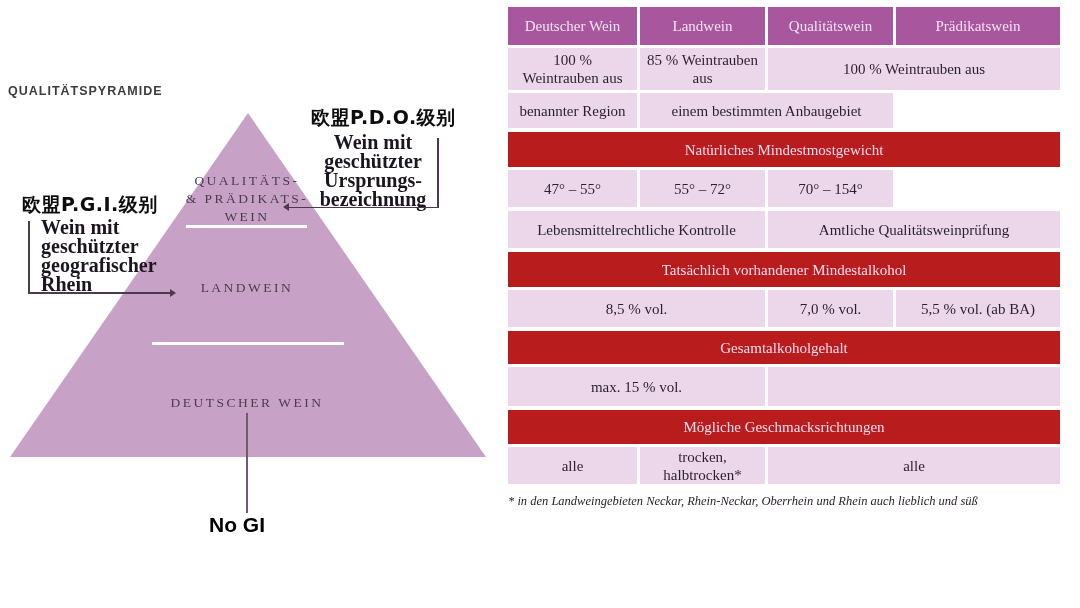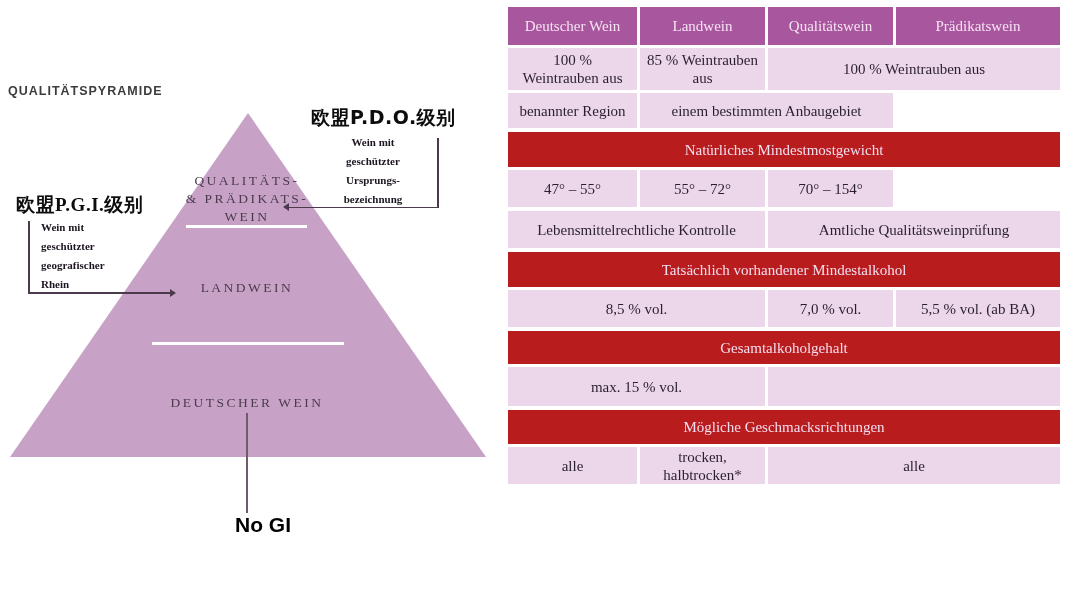--- a/index.html
+++ b/index.html
@@ -16,36 +16,36 @@
     font-size:13.5px; letter-spacing:2.5px; line-height:18px; }
   .tier-top { top:172px; }
   .tier-mid { top:279px; }
   .tier-bot { top:394px; }
   .divider { position:absolute; height:3px; background:#ffffff; }
   .div1 { left:186px; top:225px; width:121px; }
   .div2 { left:152px; top:342px; width:192px; }
 
   .cjk-heading { position:absolute; font-family:"DejaVu Sans","Liberation Sans",sans-serif;
     font-weight:700; font-size:19px; color:#0d0d0d; letter-spacing:0.5px; }
-  .pgi-h { left:16px; top:192px;font-family:Liberation Serif, serif; }
+  .pgi-h { left:22px; top:192px; }
   .pdo-h { left:311px; top:105px; }
-  .callout { position:absolute; font-weight:700; font-size:11px; color:#1c1520; line-height:19px; }
+  .callout { position:absolute; font-weight:700; font-size:20px; color:#1c1520; line-height:19px; }
   .pgi-t { left:41px; top:218px; width:130px; text-align:left; }
   .pdo-t { left:312px; top:133px; width:122px; text-align:center; }
   .line { position:absolute; background:#4a3a4c; }
   .pgi-v { left:28px; top:221px; width:1.5px; height:72px; }
   .pgi-hline { left:28px; top:292px; width:144px; height:1.5px; }
   .pdo-v { left:437px; top:138px; width:1.5px; height:70px; }
   .pdo-hline { left:288px; top:206.5px; width:150px; height:1.5px; }
   .arrow-r { position:absolute; left:170px; top:289px; width:0; height:0;
     border-left:6px solid #4a3a4c; border-top:4px solid transparent; border-bottom:4px solid transparent; }
   .arrow-l { position:absolute; left:283px; top:203px; width:0; height:0;
     border-right:6px solid #4a3a4c; border-top:4px solid transparent; border-bottom:4px solid transparent; }
   .nogi-line { left:246px; top:413px; width:1.5px; height:100px; background:#6d5c6e; }
-  .nogi { position:absolute; left:163px; top:513px; width:200px; text-align:center;
+  .nogi { position:absolute; left:137px; top:513px; width:200px; text-align:center;
     font-family:"Liberation Sans", sans-serif; font-weight:700; font-size:21px; color:#000; }
 
   
   .tbl { position:absolute; left:508px; top:7px; width:552px; }
   .titlebar { height:50px; background:#d1b0d0; display:flex; align-items:center;
     padding-left:13px; margin-bottom:3px; }
   .titlebar span { font-family:"Liberation Sans", sans-serif; font-weight:700;
     font-size:15px; letter-spacing:0.6px; color:#3d2f46; }
   .row { display:grid; grid-template-columns:129fr 125fr 125fr 164fr; gap:3px; margin-bottom:3px; }
   .row.mb4 { margin-bottom:4px; }
@@ -163,15 +163,16 @@
     <div class="row">
       <div class="cell band h34 s4">Mögliche Geschmacksrichtungen</div>
     </div>
 
     <div class="row">
       <div class="cell h37">alle</div>
       <div class="cell h37">trocken, halbtrocken*</div>
       <div class="cell h37 s2">alle</div>
     </div>
 
+    <div class="footnote">* in den Landweingebieten Neckar, Rhein-Neckar, Oberrhein und Rhein auch lieblich und süß</div>
   </div>
 
 </div>
 
 </body></html>

